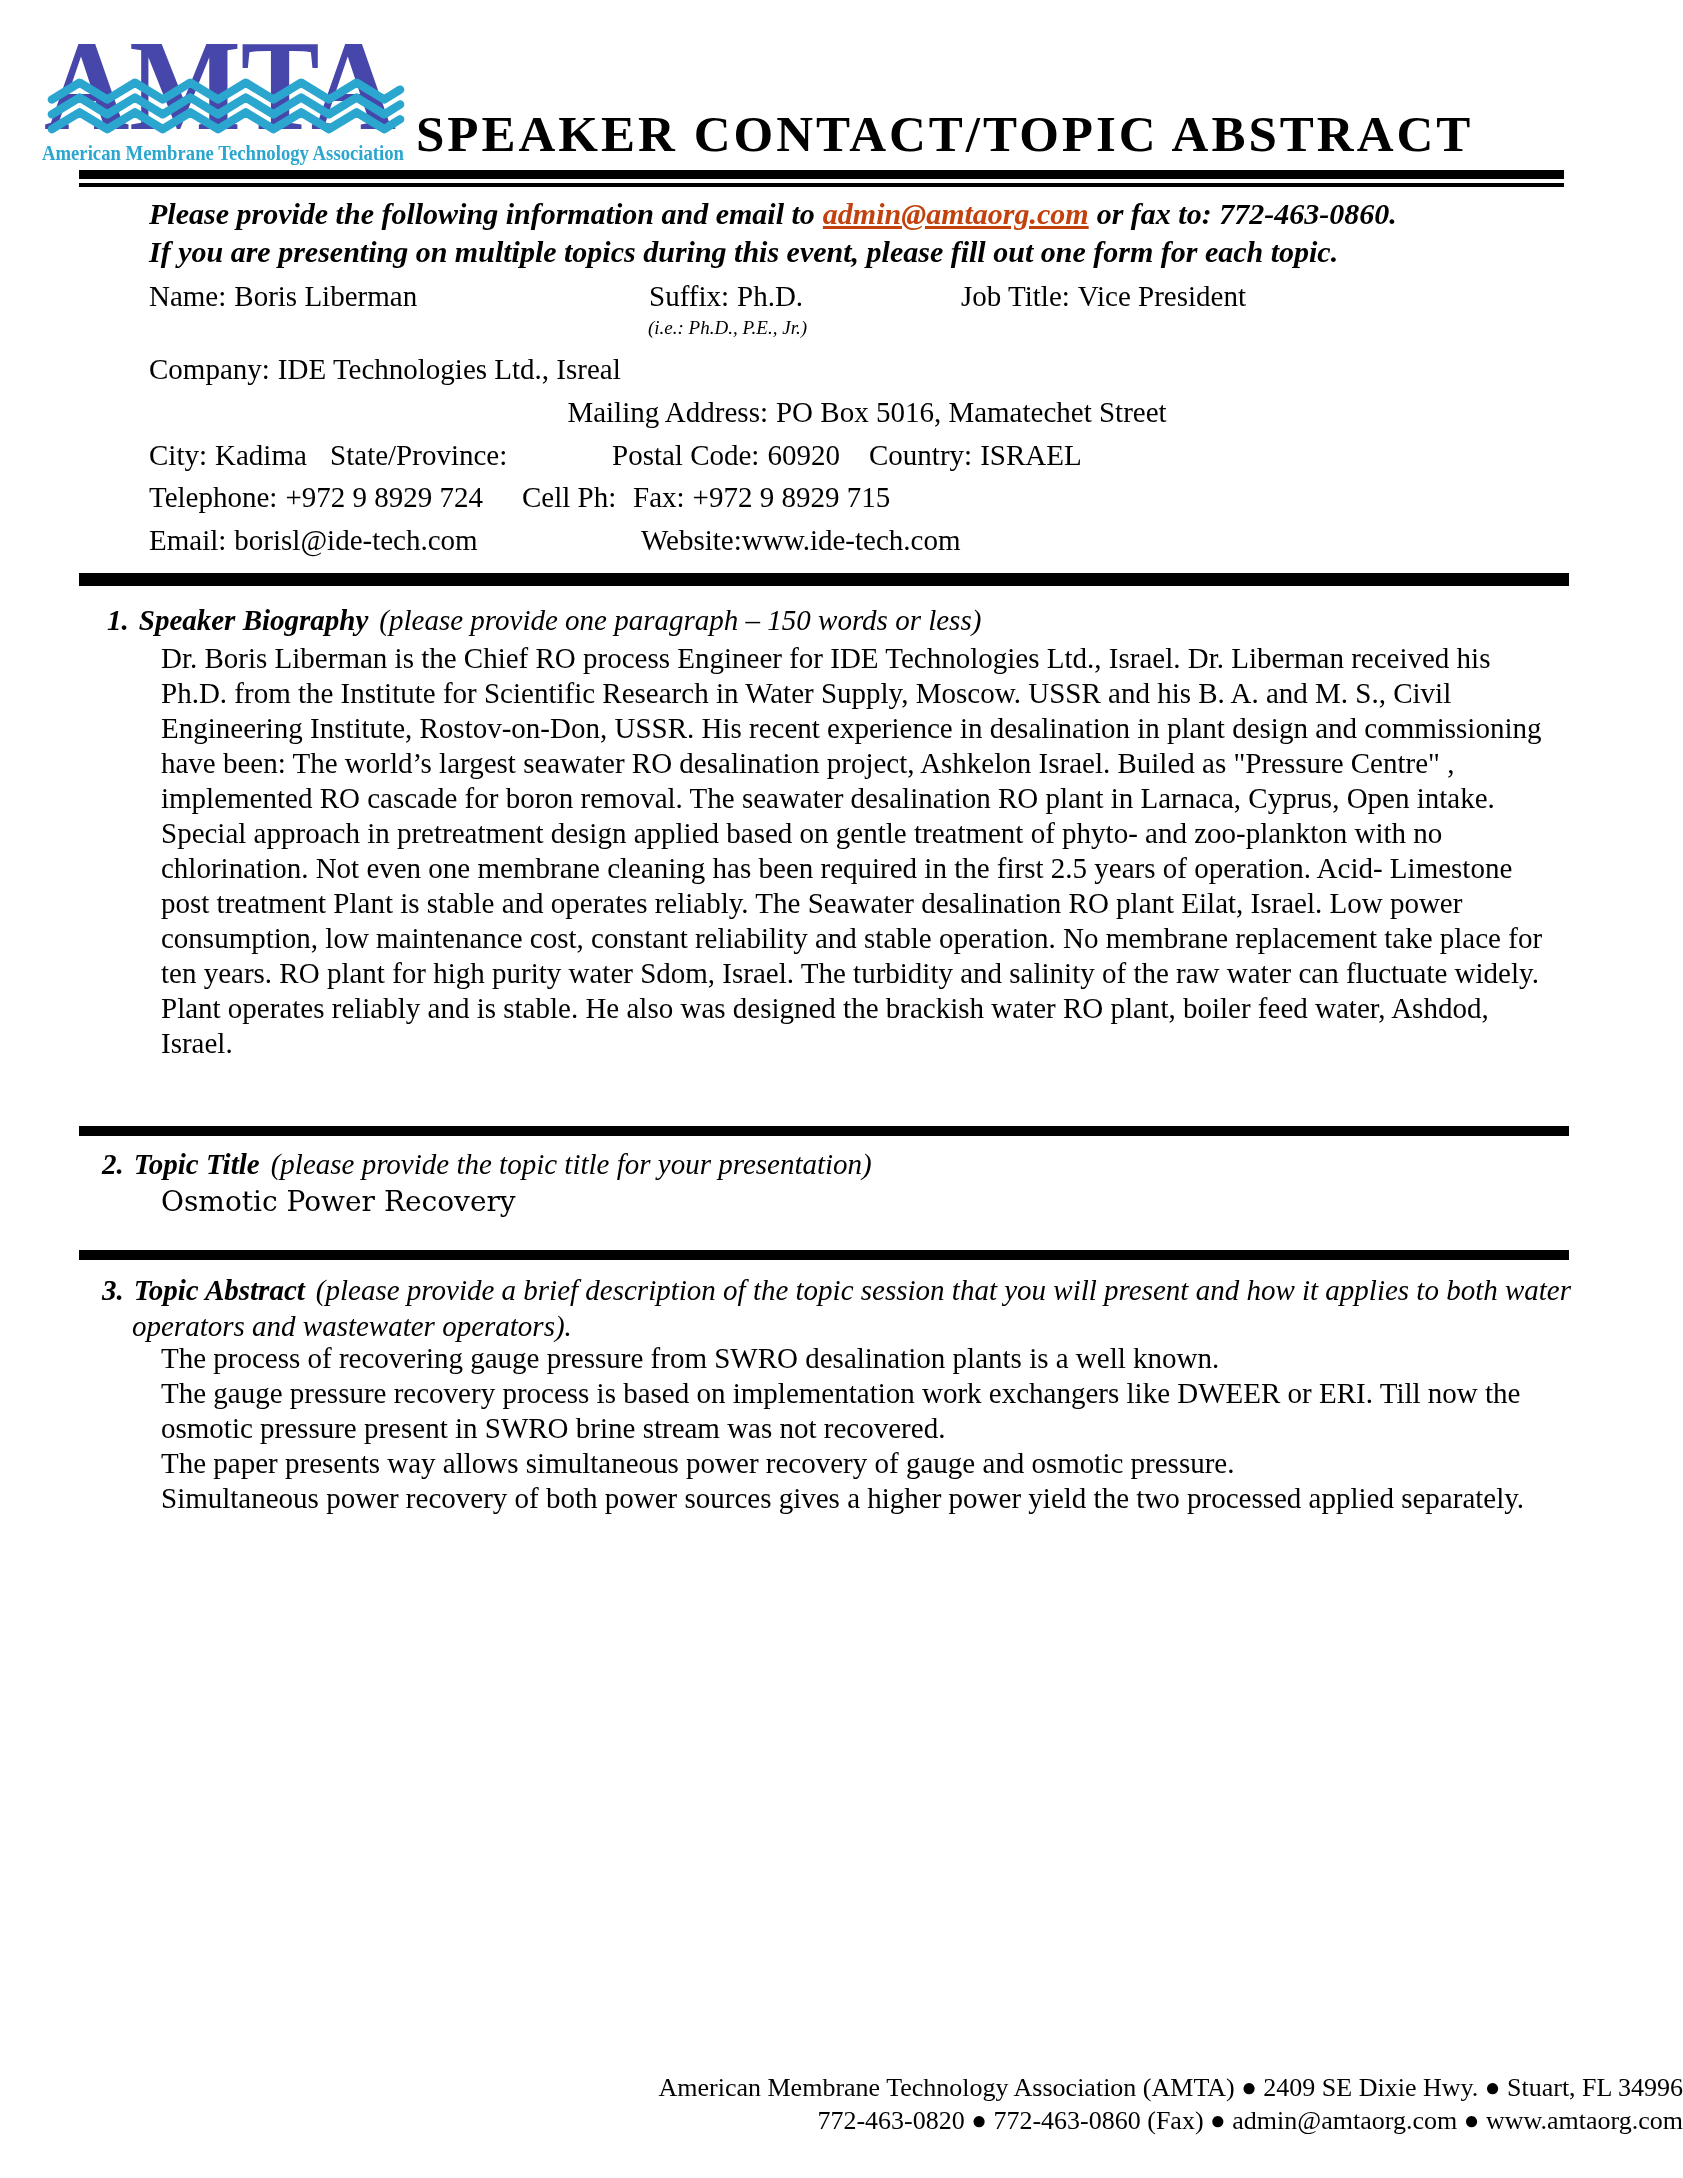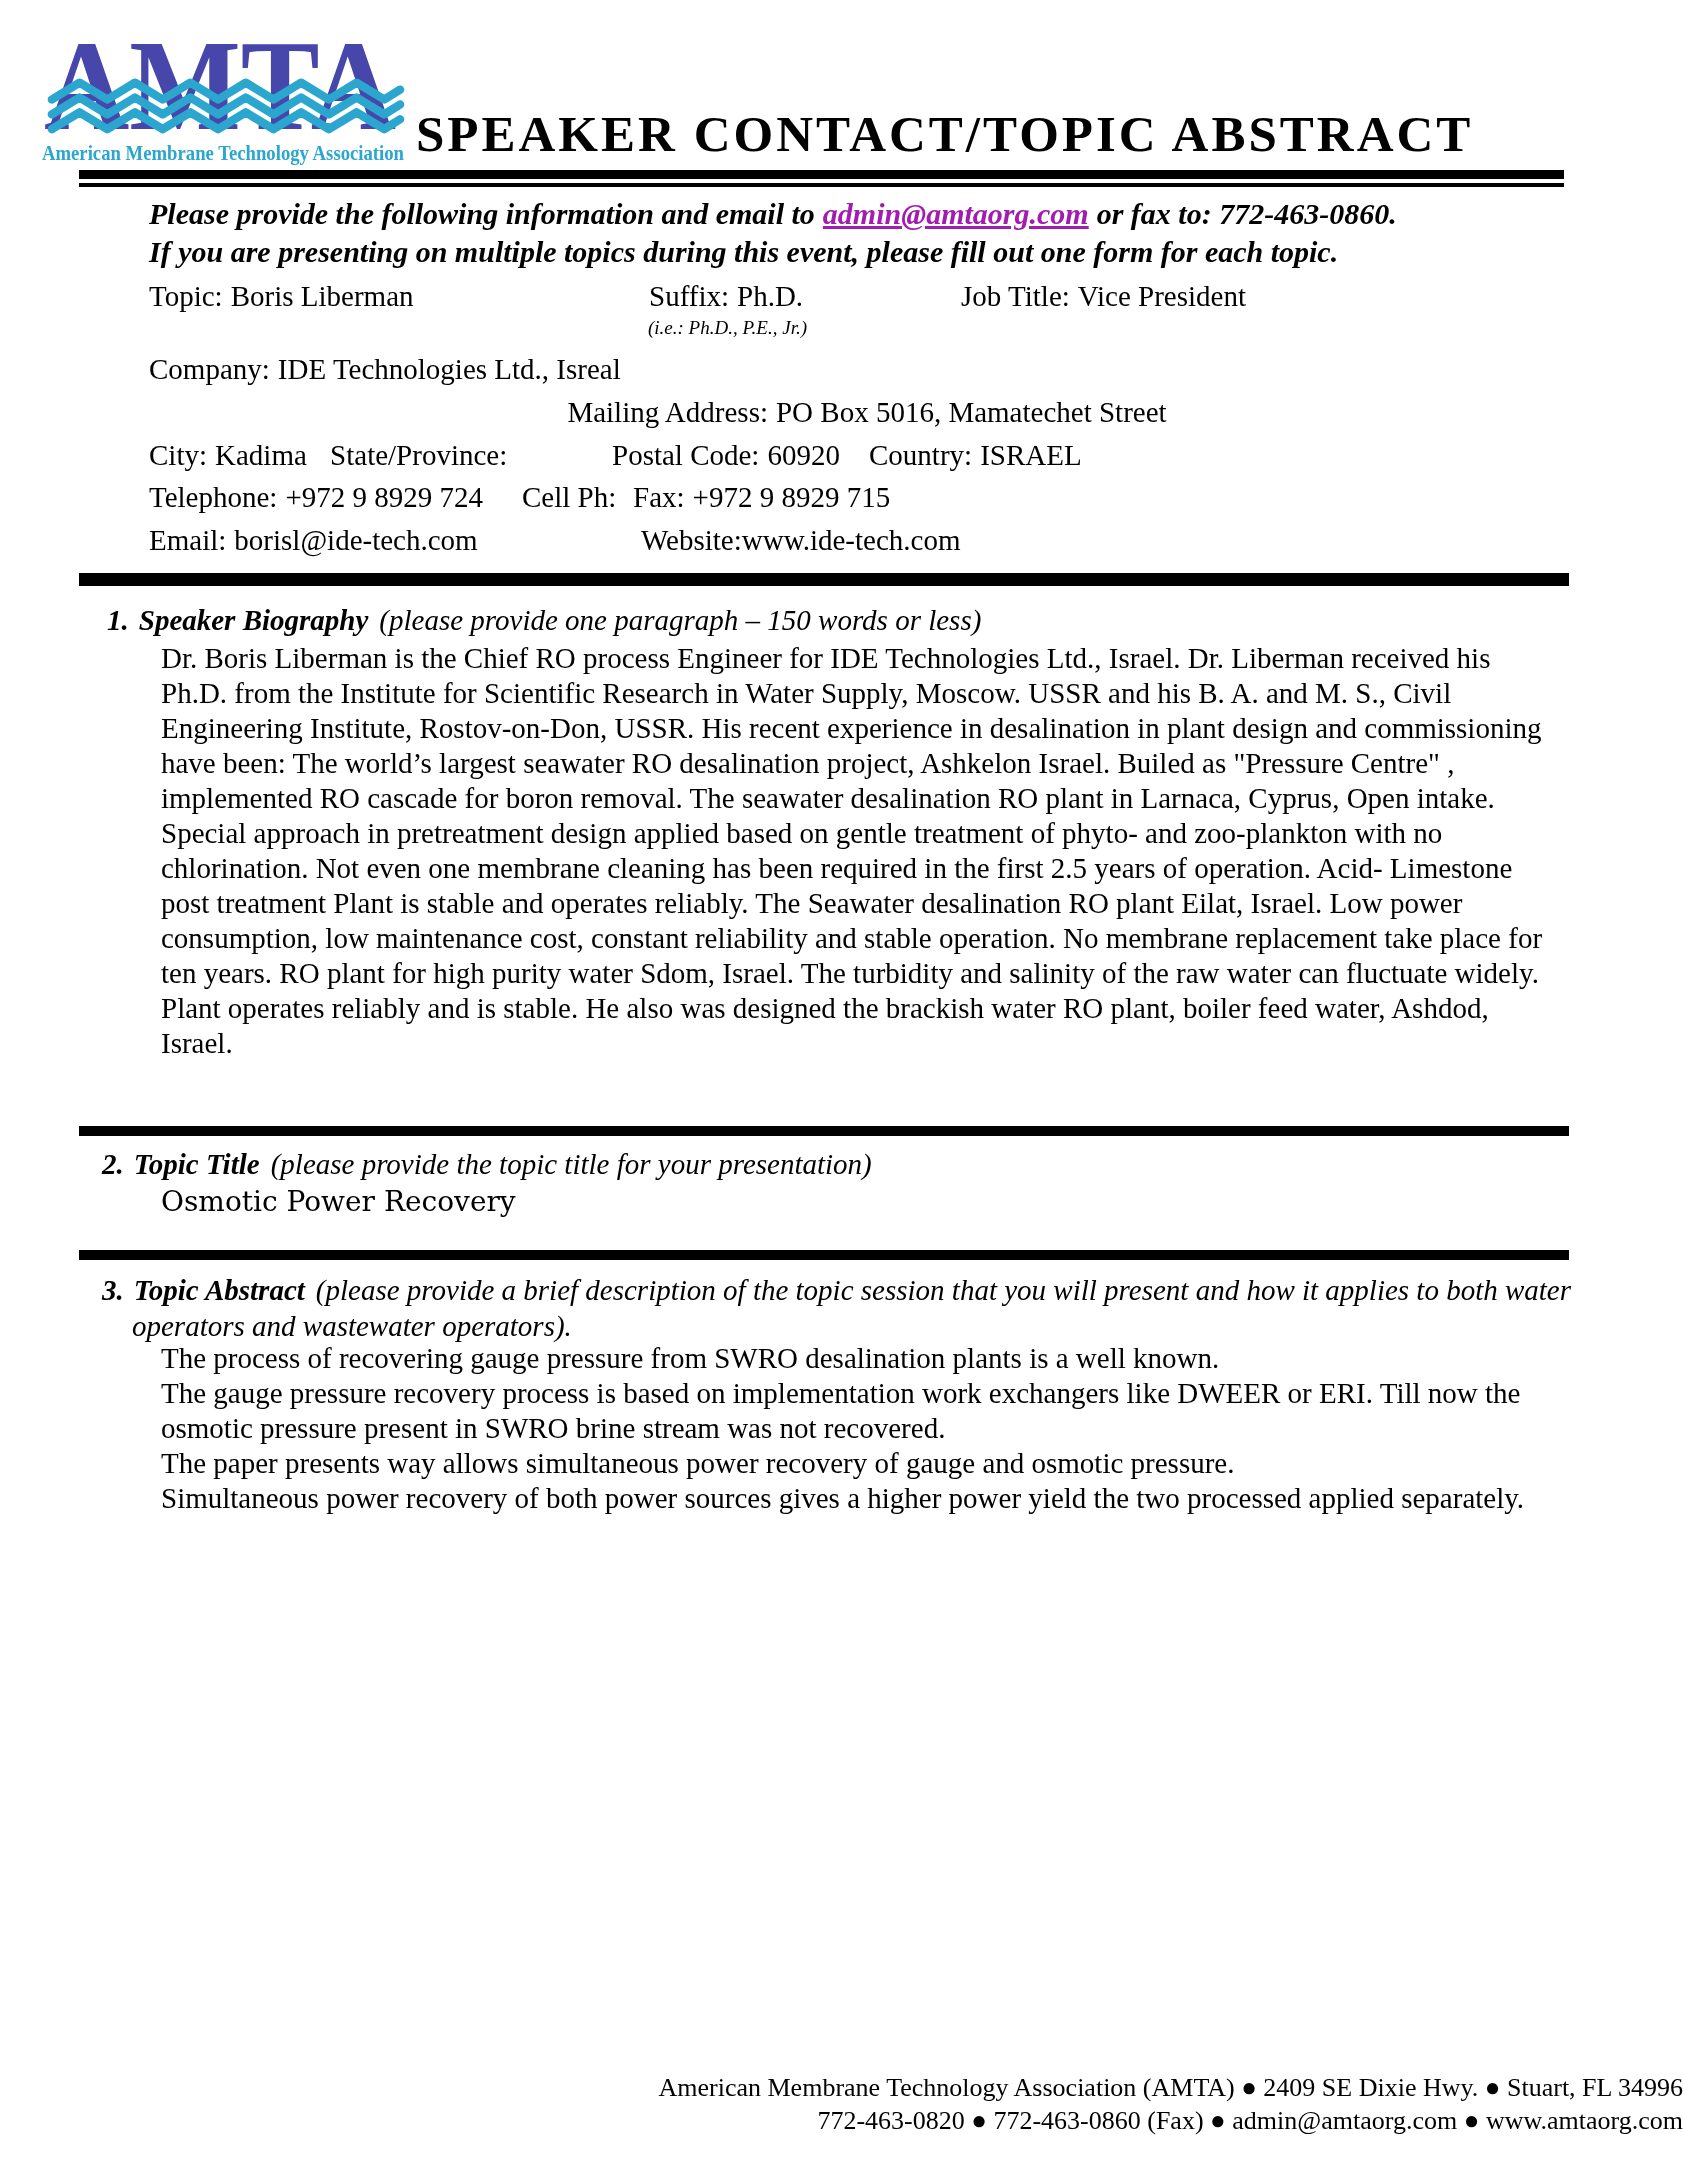--- a/index.html
+++ b/index.html
@@ -19,21 +19,21 @@
   #header-rule{
     left:79px;top:170px;width:1485px;height:4px;
     border-top:9px solid #000;border-bottom:4px solid #000;
   }
 
   
   #instructions{
     left:149px;top:195px;width:1426px;font-size:30px;line-height:38px;
     font-style:italic;font-weight:600;
   }
-  .email-link{color:#a21caf;text-decoration:underline;cursor:pointer;margin:0 8px;}
+  .email-link{color:#c2410c;text-decoration:underline;cursor:pointer;margin:0 8px;}
 
   
   .form-row{position:absolute;left:149px;width:1436px;font-size:29px;white-space:nowrap;}
   .form-row .col{position:absolute;top:0;white-space:nowrap;}
   .v{margin-left:8px;}
   .v0{margin-left:0;}
   #row-name{top:280px;}
   #suffix-hint{left:648px;top:317px;font-size:19px;font-style:italic;}
   #row-company{top:353px;}
   #row-mailing{top:396px;text-align:center;}
@@ -82,21 +82,21 @@
 
 <div class="abs" id="page-title">SPEAKER CONTACT/TOPIC ABSTRACT</div>
 <div class="abs" id="header-rule"></div>
 
 <div class="abs" id="instructions">
   <div><span>Please provide the following information and email to</span><a class="email-link">admin@amtaorg.com</a><span>or fax to: 772-463-0860.</span></div>
   <div>If you are presenting on multiple topics during this event, please fill out one form for each topic.</div>
 </div>
 
 <div class="form-row" id="row-name">
-  <span>Topic:</span><span class="v">Boris Liberman</span>
+  <span>Name:</span><span class="v">Boris Liberman</span>
   <span class="col" style="left:500px;"><span>Suffix:</span><span class="v">Ph.D.</span></span>
   <span class="col" style="left:812px;"><span>Job Title:</span><span class="v">Vice President</span></span>
 </div>
 <div class="abs" id="suffix-hint">(i.e.: Ph.D., P.E., Jr.)</div>
 
 <div class="form-row" id="row-company">
   <span>Company:</span><span class="v">IDE Technologies Ltd., Isreal</span>
 </div>
 
 <div class="form-row" id="row-mailing">

